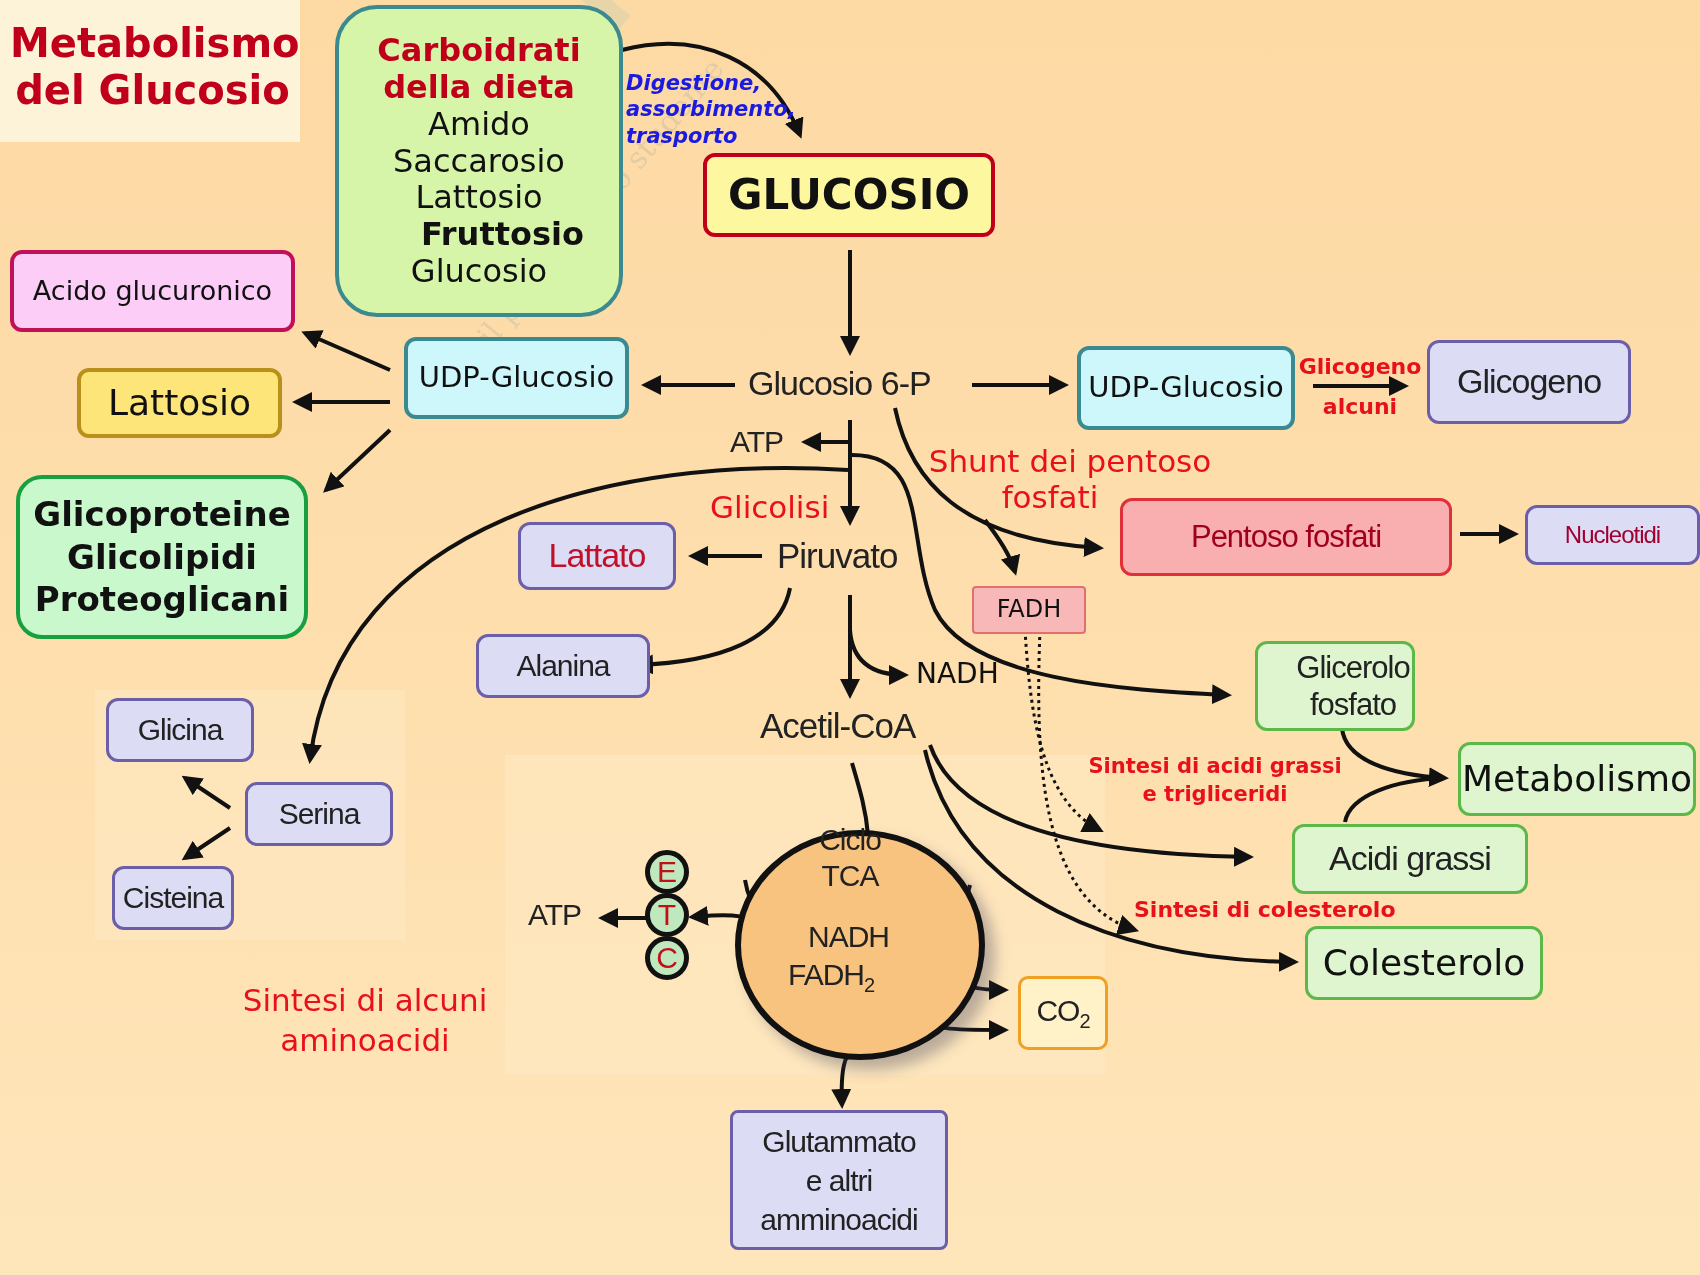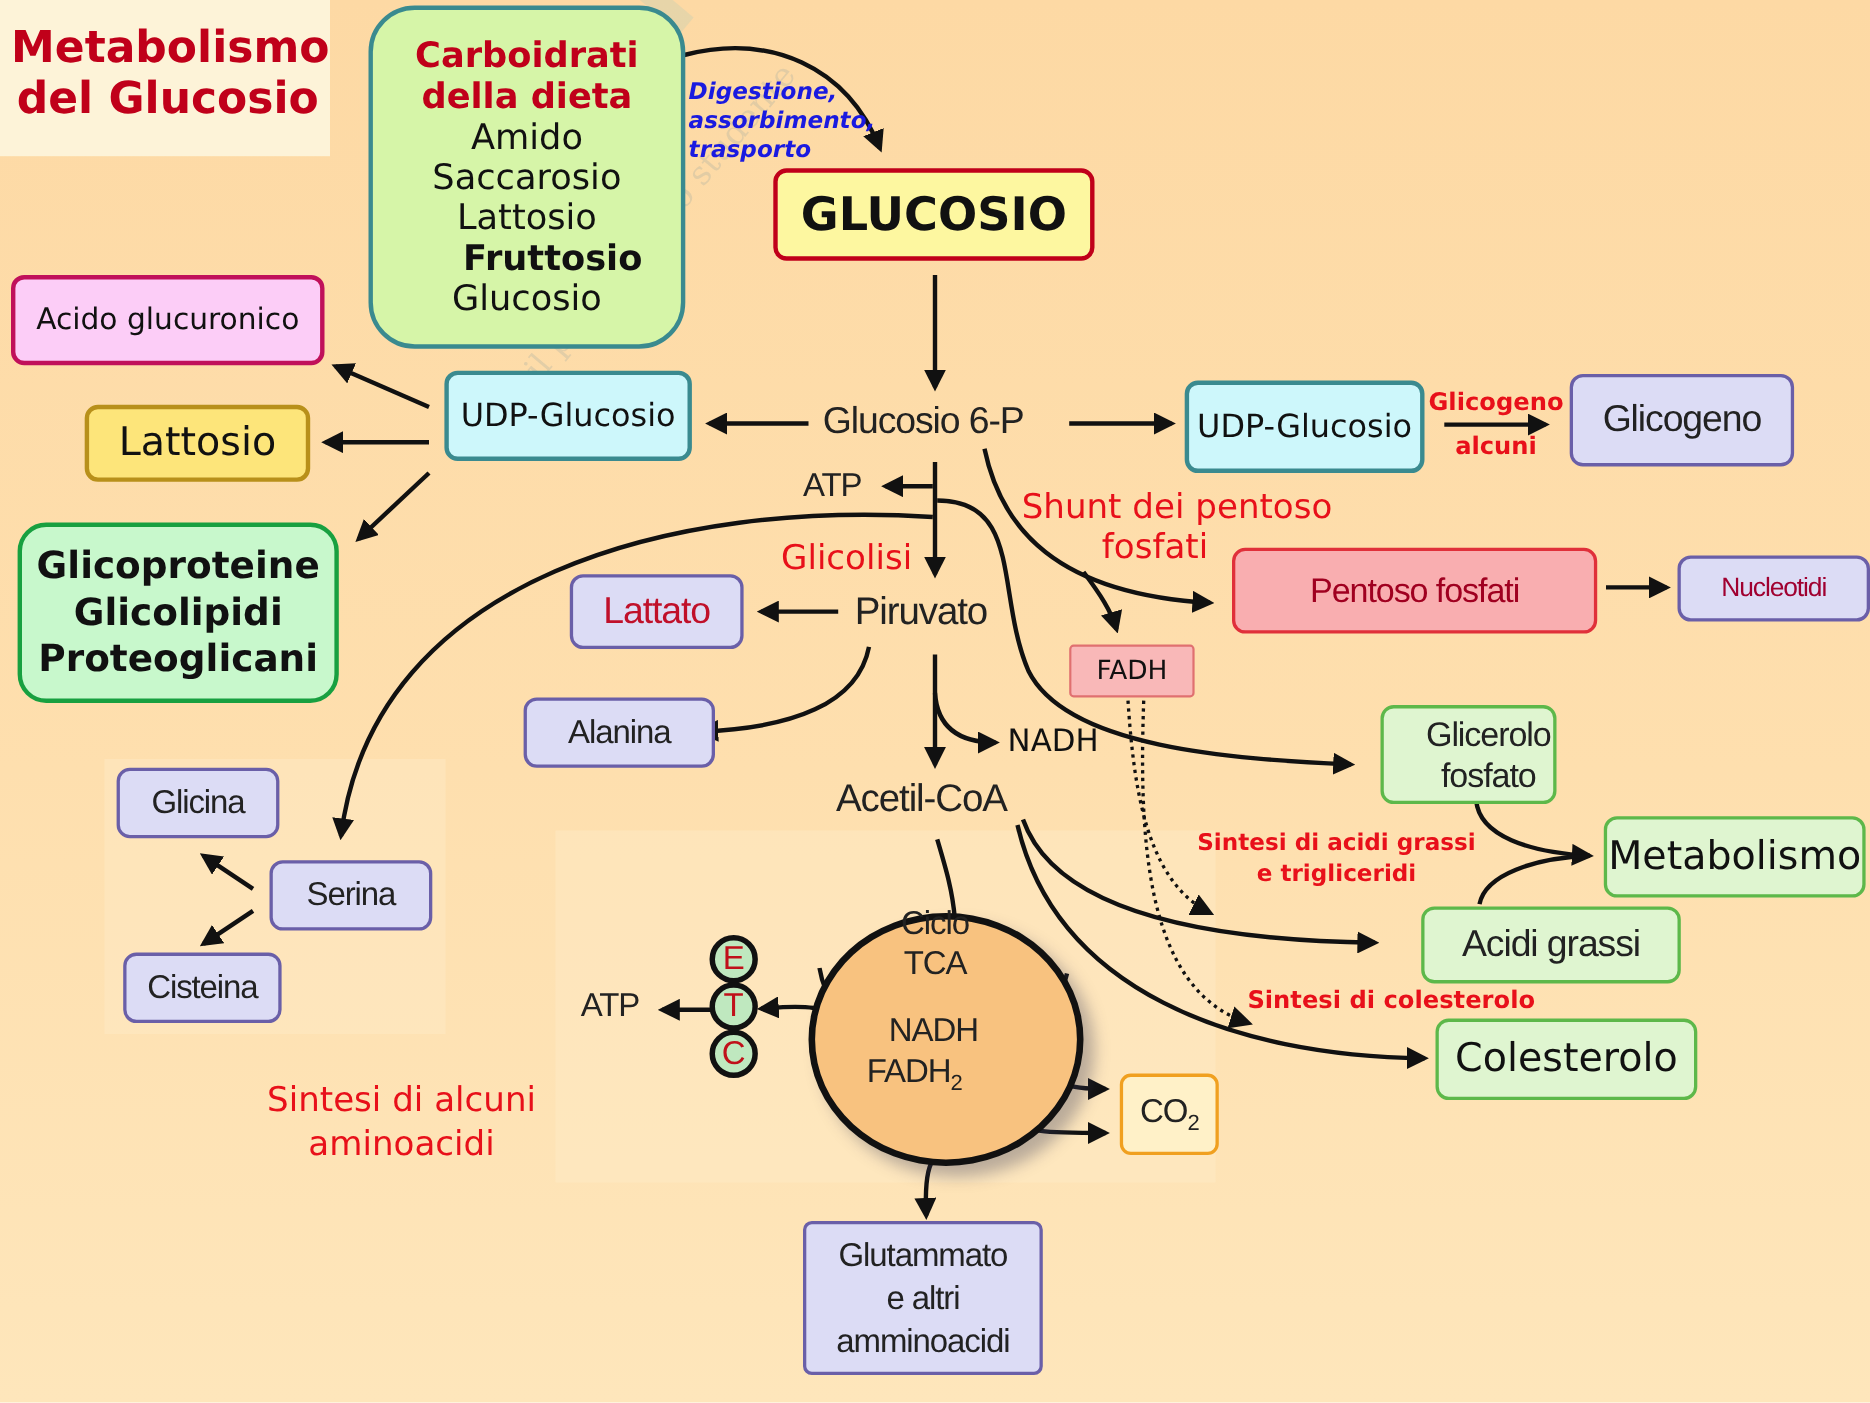--- a/index.html
+++ b/index.html
@@ -245,21 +245,21 @@
 </div>
 
 <div class="box" style="left:106px;top:698px;width:148px;height:64px;background:#dcdcf5;border:3px solid #6a5fa8;font-size:30px;color:#222;letter-spacing:-1px;">
   <span>Glicina</span>
 </div>
 
 <div class="box" style="left:245px;top:782px;width:148px;height:64px;background:#dcdcf5;border:3px solid #6a5fa8;font-size:30px;color:#222;letter-spacing:-1px;">
   <span>Serina</span>
 </div>
 
-<div class="box" style="left:112px;top:866px;width:144px;height:64px;background:#dcdcf5;border:3px solid #6a5fa8;font-size:30px;color:#222;letter-spacing:-1px;">
+<div class="box" style="left:112px;top:866px;width:122px;height:64px;background:#dcdcf5;border:3px solid #6a5fa8;font-size:30px;color:#222;letter-spacing:-1px;">
   <span>Cisteina</span>
 </div>
 
 <div class="lbl comic center" style="left:225px;top:980px;width:280px;color:#e8101a;font-size:31px;font-weight:normal;line-height:1.3;">
   <div>Sintesi di alcuni</div>
   <div>aminoacidi</div>
 </div>
 
 <div class="lbl" style="left:528px;top:898px;font-size:30px;color:#222;letter-spacing:-1px;">ATP</div>
 

